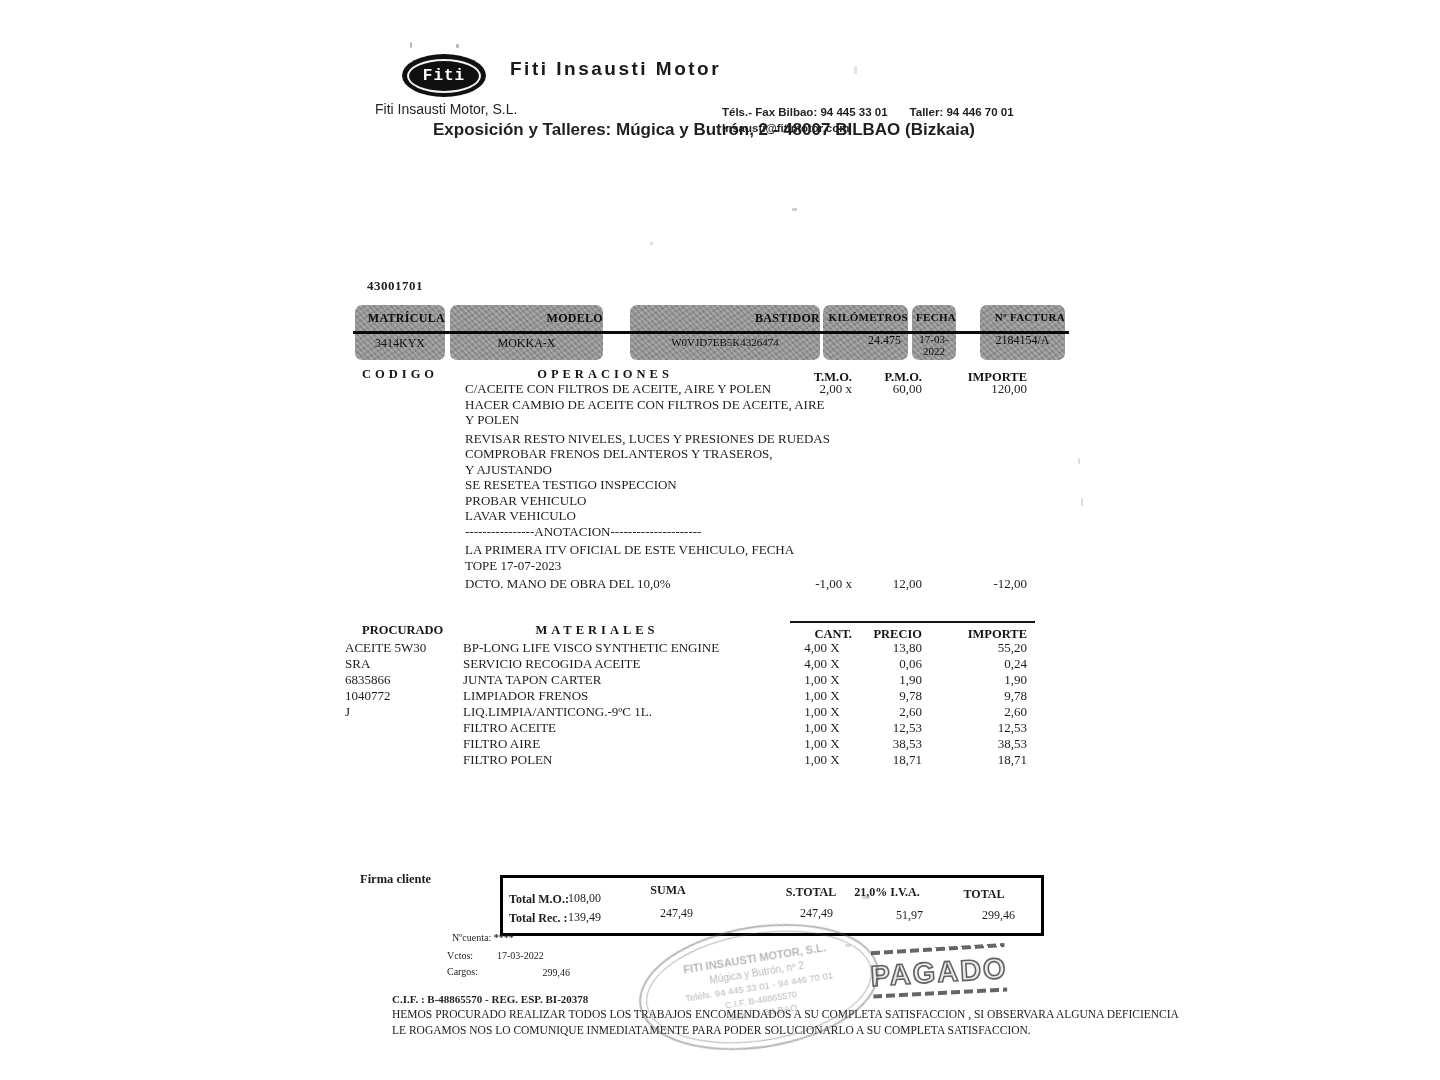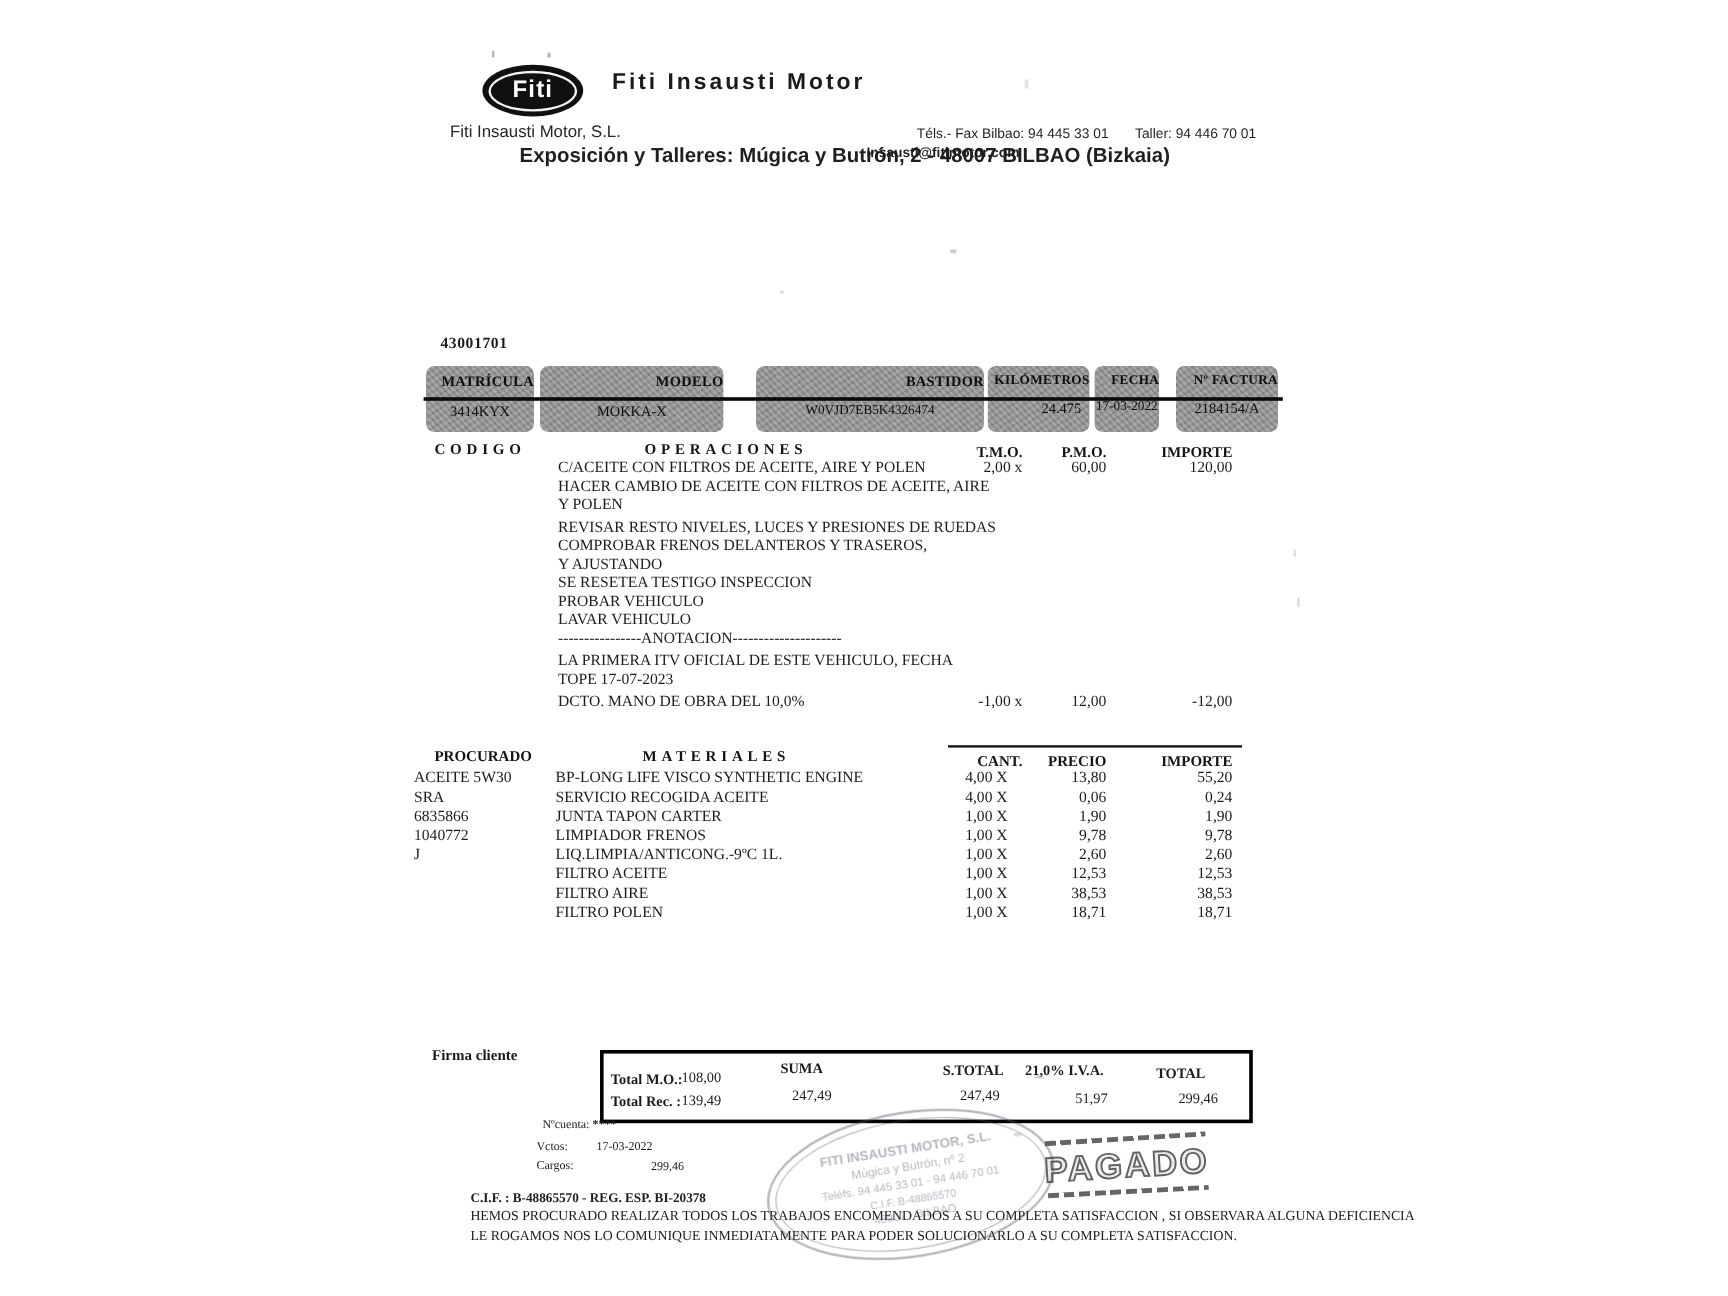--- a/index.html
+++ b/index.html
@@ -13,25 +13,25 @@
 
   
   .logo-oval{
     left:402px;top:54px;width:84px;height:43px;background:#101010;
     border-radius:50%;display:flex;align-items:center;justify-content:center;
   }
   .logo-inner{
     width:70px;height:30px;border:2px solid #f2f2f2;border-radius:50%;
     display:flex;align-items:center;justify-content:center;
   }
-  .logo-text{color:#fff;font-family:Liberation Sans, sans-serif;font-weight:bold;font-size:20px;letter-spacing:1px;}
+  .logo-text{color:#fff;font-family:Liberation Mono, monospace;font-weight:bold;font-size:16px;letter-spacing:1px;}
   .brand-title{left:510px;top:58px;font-family:"Liberation Sans",sans-serif;font-weight:bold;font-size:19px;letter-spacing:2.5px;color:#1a1a1a;}
   .company-name{left:375px;top:101px;font-size:14px;color:#252525;}
   .company-addr{left:397px;top:120px;font-weight:bold;font-size:17px;color:#1f1f1f;margin-left:36px;}
-  .contact1{left:764px;top:106px;font-weight:normal;font-size:11.5px;color:#1f1f1f;}
+  .contact1{left:722px;top:106px;font-weight:bold;font-size:11.5px;color:#1f1f1f;}
   .contact-gap{display:inline-block;width:22px;}
   .contact2{left:722px;top:122px;font-weight:bold;font-size:11.5px;color:#1f1f1f;}
 
   
   .docnum{left:367px;top:278px;font-weight:bold;font-size:13px;letter-spacing:0.5px;}
 
   
   .vtable{left:355px;top:305px;width:710px;height:55px;}
   .vcell{
     position:absolute;top:0;height:55px;border-radius:7px;
@@ -143,21 +143,21 @@
     <div class="vval">MOKKA-X</div>
   </div>
   <div class="vcell" style="left:275px;width:190px">
     <div class="vhead">BASTIDOR</div>
     <div class="vval" style="font-size:11px">W0VJD7EB5K4326474</div>
   </div>
   <div class="vcell" style="left:468px;width:85px">
     <div class="vhead" style="font-size:11px">KILÓMETROS</div>
     <div class="vval num">24.475</div>
   </div>
-  <div class="vcell" style="left:557px;width:54px">
+  <div class="vcell" style="left:557px;width:44px">
     <div class="vhead" style="font-size:11px">FECHA</div>
     <div class="vval" style="font-size:11px">17-03-2022</div>
   </div>
   <div class="vcell" style="left:625px;width:85px">
     <div class="vhead" style="font-size:11px">Nº FACTURA</div>
     <div class="vval">2184154/A</div>
   </div>
   <div class="vline"></div>
 </div>
 

